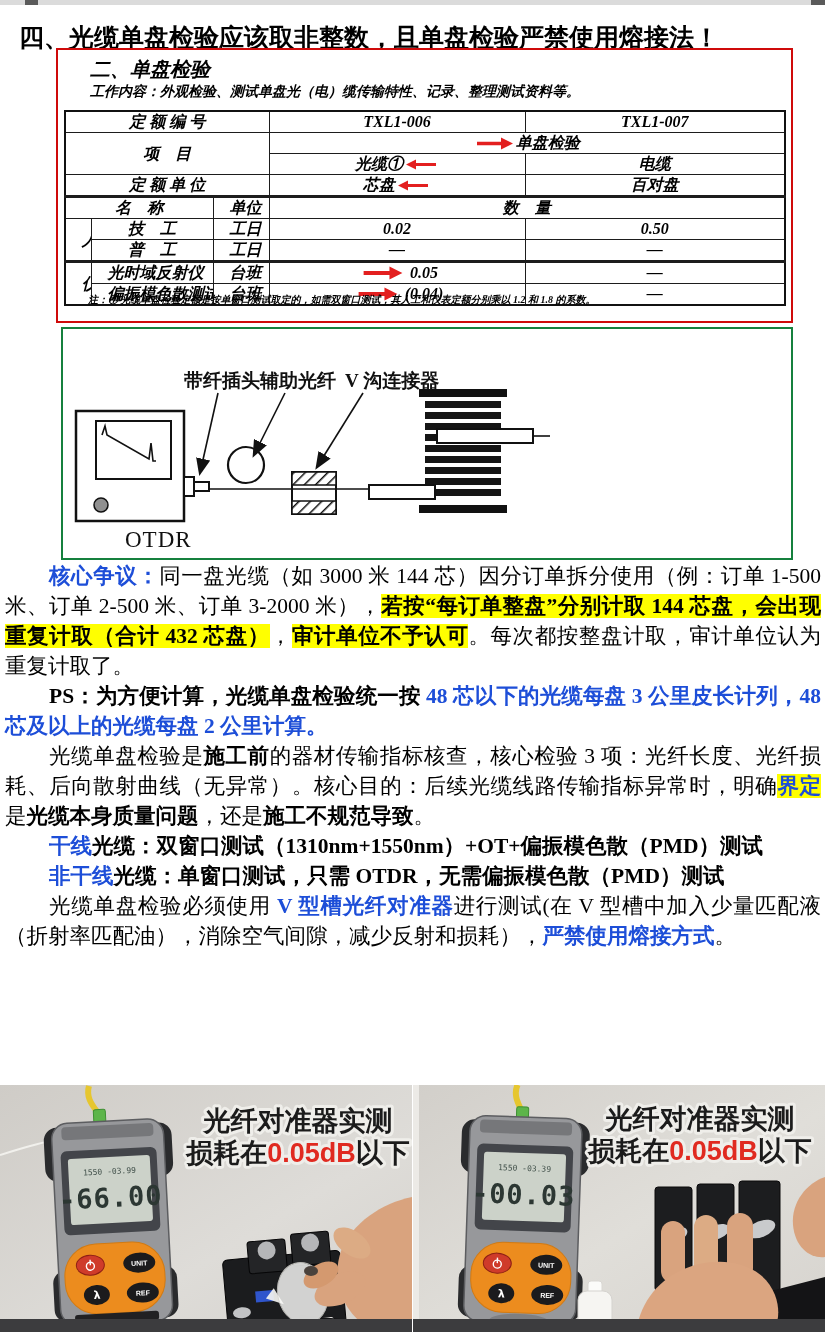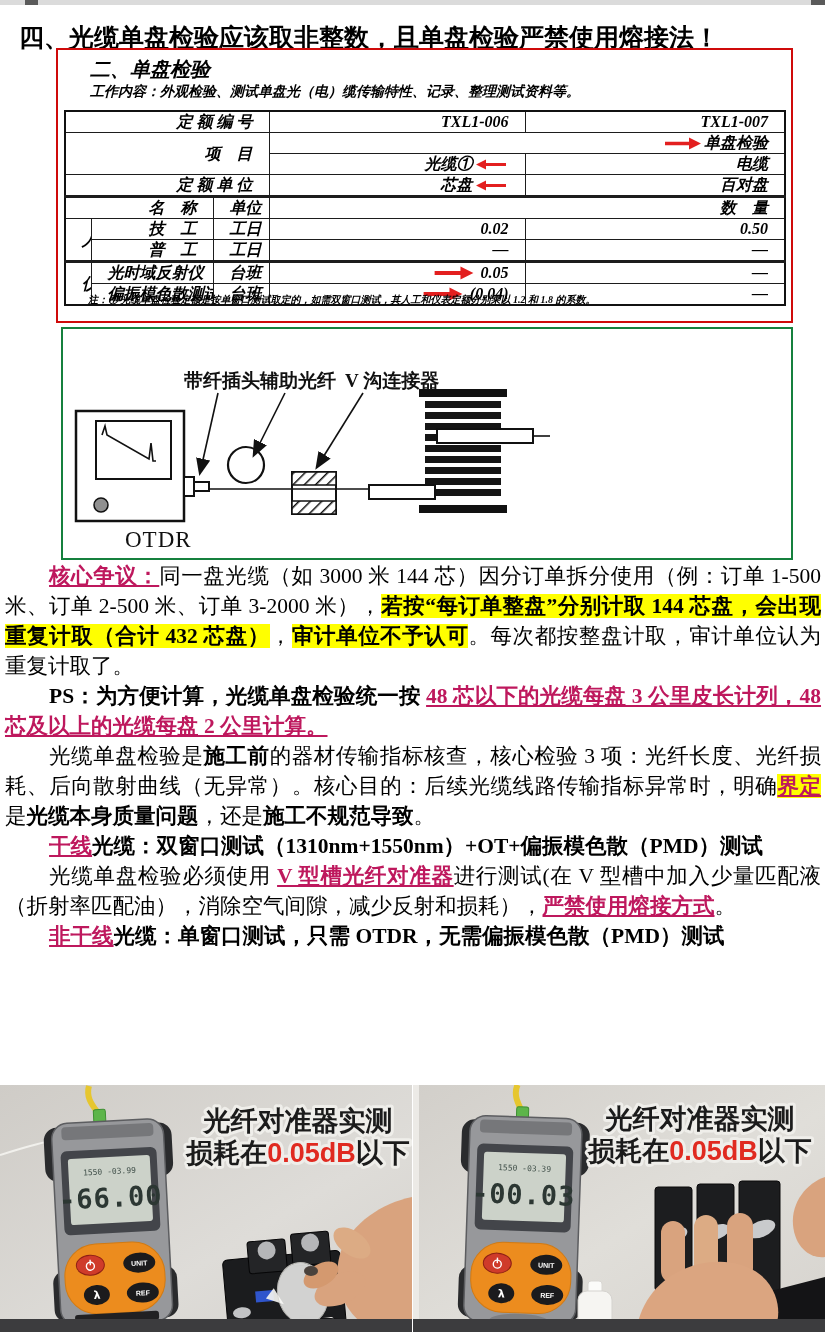--- a/index.html
+++ b/index.html
@@ -11,39 +11,39 @@
   .mark-r{left:811px;width:14px;}
   .doc-title{position:absolute;left:6px;top:8px;width:815px;margin:13px;
        font-size:25px;font-weight:bold;line-height:34px;}
   
   .red-box{position:absolute;left:56px;top:48px;width:733px;height:271px;
        border:2px solid #cf0a0a;background:#fff;font-style:italic;}
   .rb-heading{position:absolute;left:32px;top:6px;font-size:20px;font-weight:bold;}
   .rb-work{position:absolute;left:32px;top:33px;font-size:14px;font-weight:600;}
   .quota-table{position:absolute;left:6px;top:60px;border-collapse:collapse;
        table-layout:fixed;width:720px;font-size:16px;font-weight:700;}
-  .quota-table td{border:1.5px solid #1d1d1d;text-align:right;padding:0 16px;
+  .quota-table td{border:1.5px solid #1d1d1d;text-align:center;padding:0 16px;
        height:20px;line-height:20px;white-space:nowrap;overflow:hidden;}
   .quota-table .thick-t td{border-top-width:3px;margin-left:22px;}
   .quota-table{border:2.5px solid #111;}
   .grp{word-break:break-all;line-height:18px;padding:0 5px;}
   .ln{text-align:left;padding-left:8px;}
   .rb-note{position:absolute;left:30px;top:243px;font-size:10px;font-weight:600;white-space:nowrap;}
   .arr{display:inline-block;vertical-align:-2px;margin:0 3px;}
   .arr path{fill:#e31f1f;}
   
   .blue-box{position:absolute;left:61px;top:327px;width:728px;height:229px;
        border:2px solid #15803d;background:#fff;}
   .diag-label{font-size:19px;font-weight:bold;fill:#111;font-family:"Liberation Serif",serif;}
   .otdr-label{font-size:23px;fill:#111;font-family:"Liberation Serif",serif;letter-spacing:1px;}
   
   .text-flow{position:absolute;left:5px;top:561px;width:816px;}
   .text-flow p{margin:0;font-size:21.5px;line-height:30px;text-align:justify;
        text-indent:2.05em;}
-  .rd{color:#be185d;text-decoration:underline;}
+  .rd{color:#1d4ed8;}
   .bd{font-weight:bold;}
   .hly{background:#ffff00;}
   .hlc{background:#00ffff;}
   
   .photos{position:absolute;left:0;top:1085px;width:825px;height:253px;background:#fff;}
   .photo{position:absolute;top:0;height:253px;}
   .photo-left{left:0;width:412px;}
   .photo-right{left:413px;width:412px;}
   .cap{font-family:"Liberation Sans",sans-serif;font-size:27px;font-weight:bold;fill:#1b1b1b;
        paint-order:stroke;stroke:#efeeea;stroke-width:6px;stroke-linejoin:round;}
@@ -199,22 +199,22 @@
     <line x1="300" y1="64" x2="254" y2="138" stroke="#111" stroke-width="1.6" marker-end="url(#ah)"></line>
     <text x="62" y="218" class="otdr-label">OTDR</text>
   </svg>
 </div>
 
 <div class="text-flow">
   <p><span class="rd bd">核心争议：</span><span>同一盘光缆（如 3000 米 144 芯）因分订单拆分使用（例：订单 1-500 米、订单 2-500 米、订单 3-2000 米），</span><span class="hly bd">若按“每订单整盘”分别计取 144 芯盘，会出现重复计取（合计 432 芯盘）</span><span>，</span><span class="hly bd">审计单位不予认可</span><span>。每次都按整盘计取，审计单位认为重复计取了。</span></p>
   <p><span class="bd">PS：为方便计算，光缆单盘检验统一按 </span><span class="rd bd">48 芯以下的光缆每盘 3 公里皮长计列，48 芯及以上的光缆每盘 2 公里计算。</span></p>
   <p><span>光缆单盘检验是</span><span class="bd">施工前</span><span>的器材传输指标核查，核心检验 3 项：光纤长度、光纤损耗、后向散射曲线（无异常）。核心目的：后续光缆线路传输指标异常时，明确</span><span class="hly rd bd">界定</span><span>是</span><span class="bd">光缆本身质量问题</span><span>，还是</span><span class="bd">施工不规范导致</span><span>。</span></p>
   <p><span class="rd bd">干线</span><span class="bd">光缆：双窗口测试（1310nm+1550nm）+OT+偏振模色散（PMD）测试</span></p>
+  <p><span class="rd bd">非干线</span><span class="bd">光缆：单窗口测试，只需 OTDR，无需偏振模色散（PMD）测试</span></p>
   <p><span>光缆单盘检验必须使用 </span><span class="rd bd">V 型槽光纤对准器</span><span>进行测试(在 V 型槽中加入少量匹配液（折射率匹配油），消除空气间隙，减少反射和损耗），</span><span class="rd bd">严禁使用熔接方式</span><span>。</span></p>
-  <p><span class="rd bd">非干线</span><span class="bd">光缆：单窗口测试，只需 OTDR，无需偏振模色散（PMD）测试</span></p>
 </div>
 
 <div class="photos">
 
   <svg class="photo photo-left" viewBox="0 0 412 253">
     <defs>
       <linearGradient id="deskL" x1="0" y1="0" x2="1" y2="1">
         <stop offset="0" stop-color="#cfccc7"></stop>
           <stop offset="0.6" stop-color="#dedcd8"></stop>
           <stop offset="1" stop-color="#d4d1cc"></stop>

